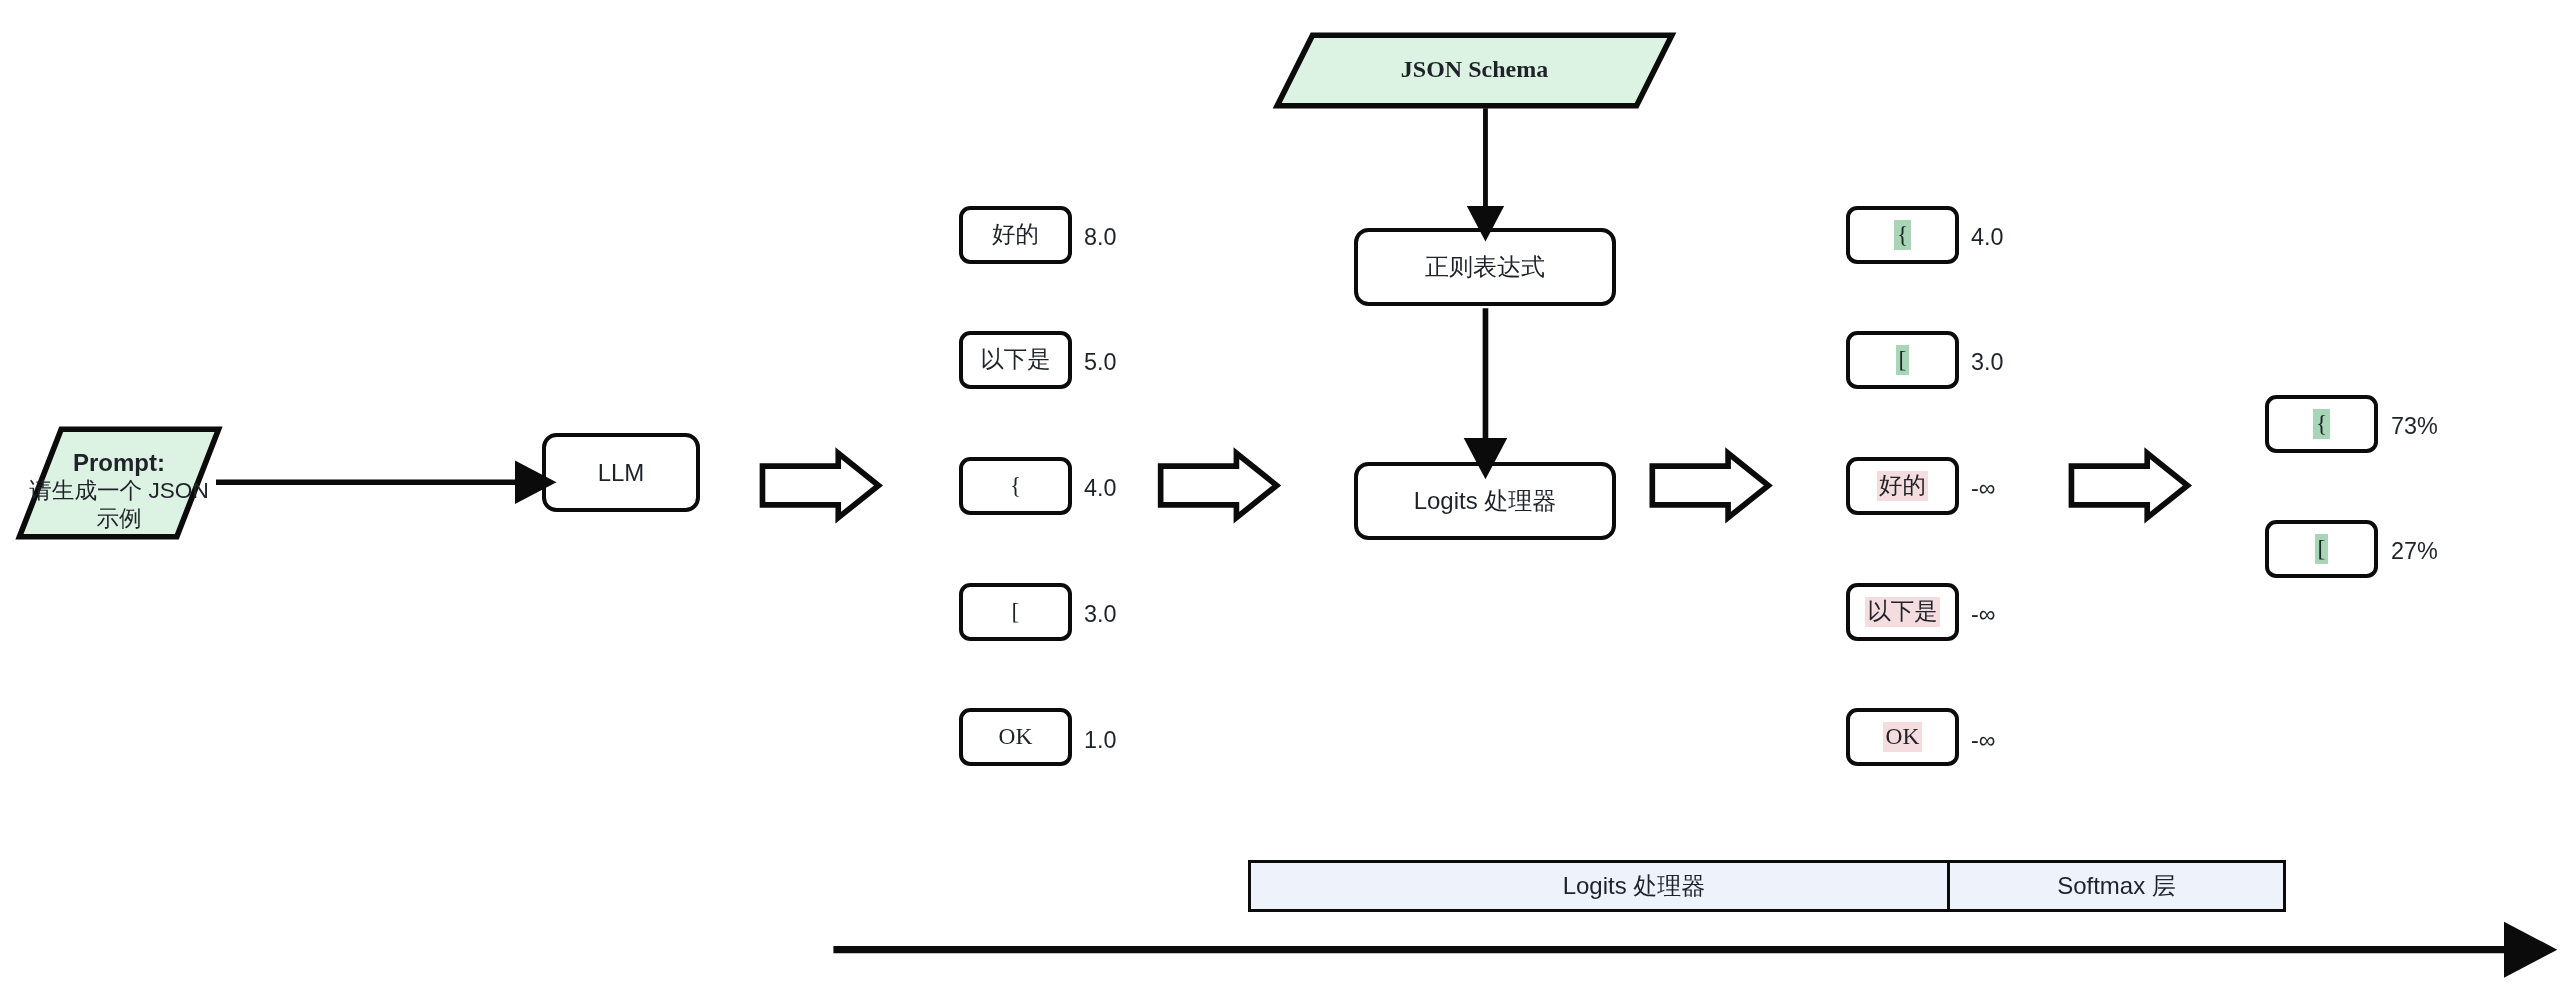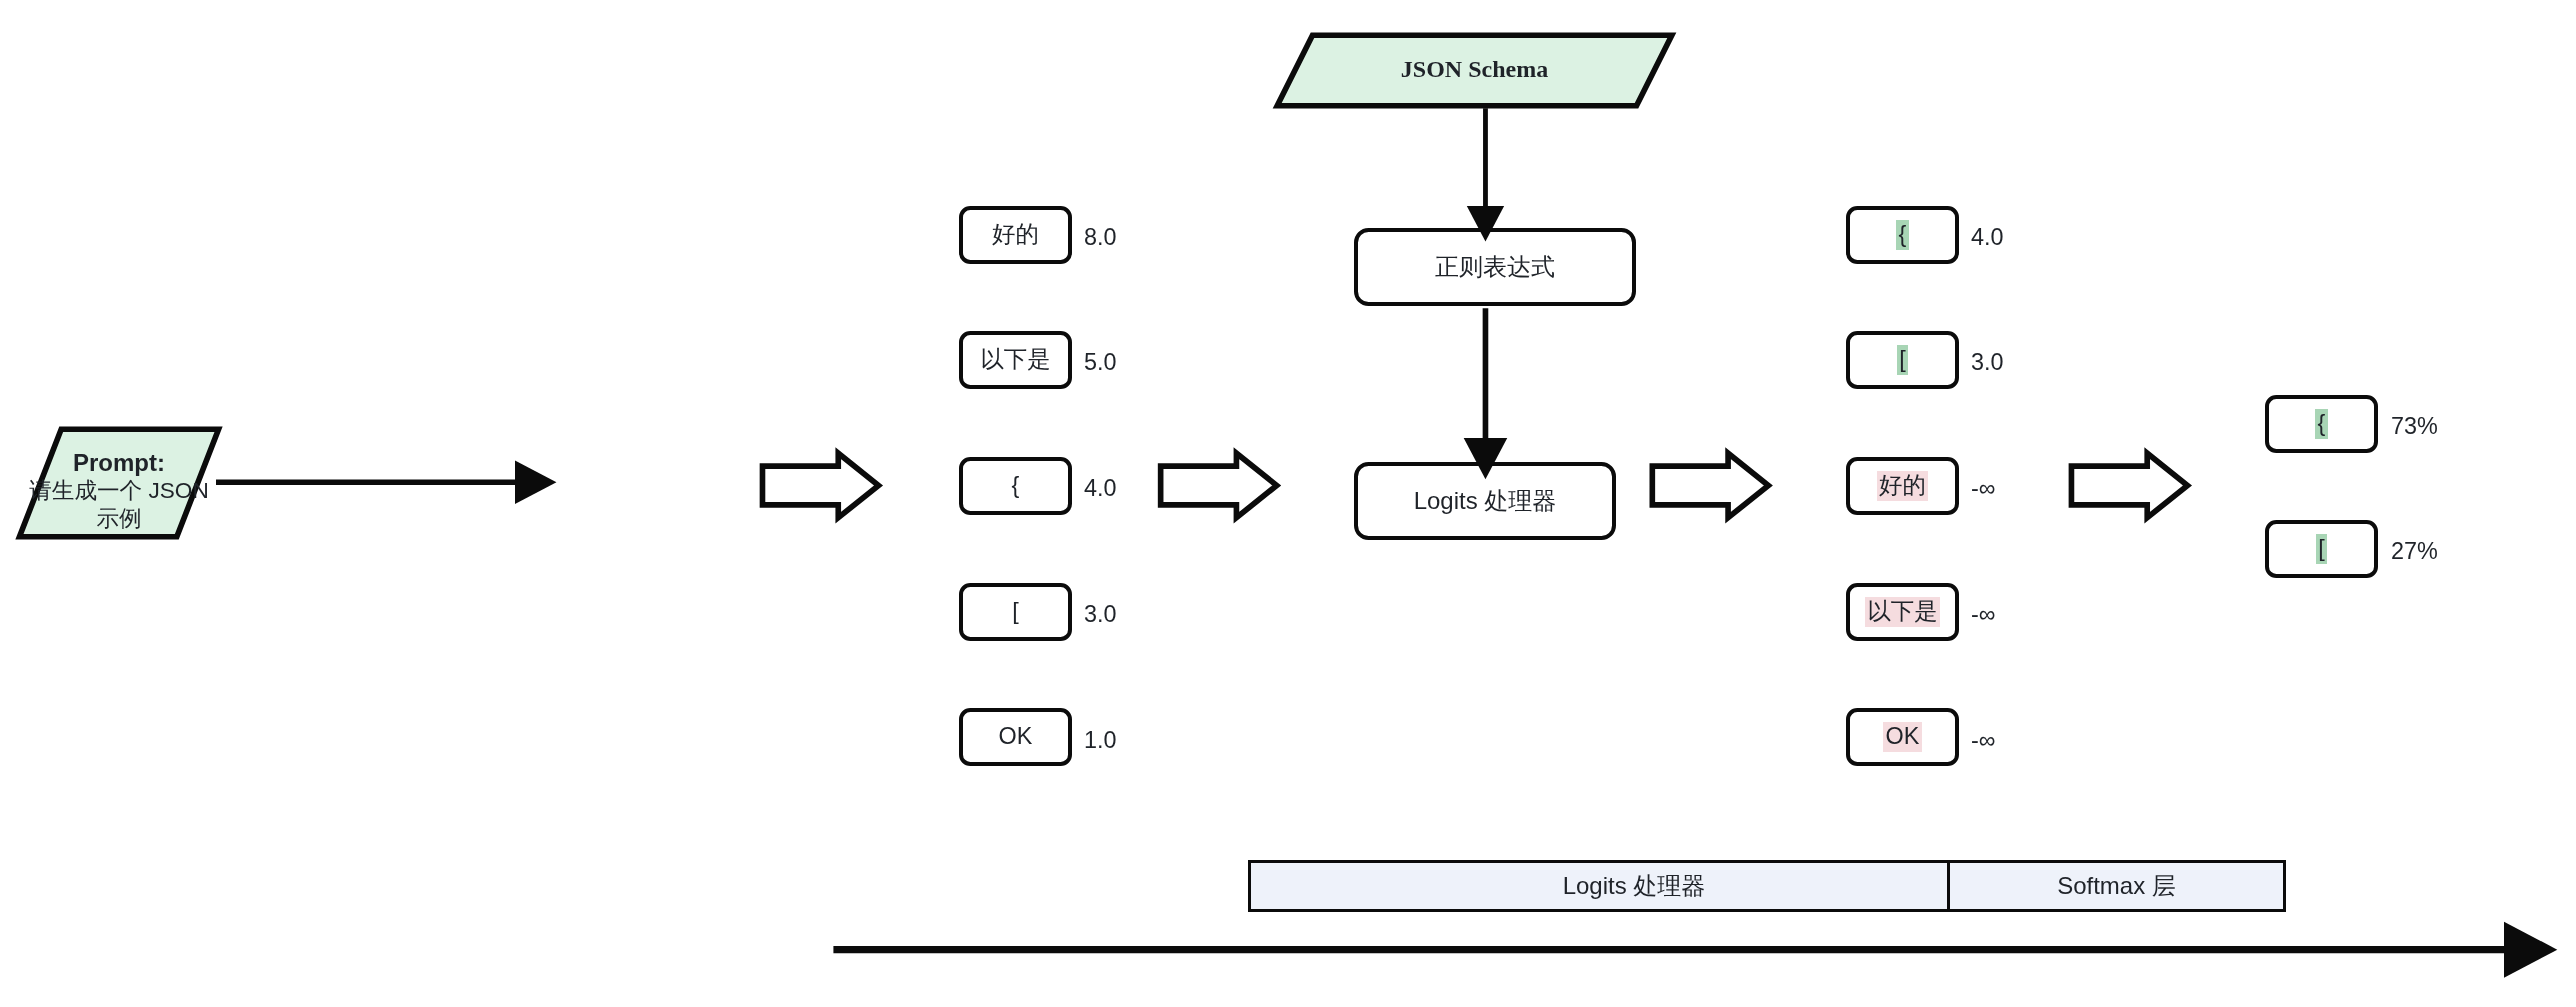--- a/index.html
+++ b/index.html
@@ -66,21 +66,21 @@
     box-sizing: border-box;
     background: #ffffff;
     border: 4px solid #0b0b0b;
     border-radius: 11.3px;
     display: flex;
     align-items: center;
     justify-content: center;
     font-size: 23.4px;
     color: #1f2329;
   }
-  .tokenbox .tk { padding: 0.8px 2.4px; line-height: 1.25; }
+  .tokenbox .tk { padding: 0.8px 2.4px; line-height: 1.25; font-family: Liberation Serif, serif; }
   .tk.hl-green { background: #a8d5b5; }
   .tk.hl-pink  { background: #f5dcdf; }
 
   .tokenval {
     position: absolute;
     font-size: 23.4px;
     color: #1f2329;
     white-space: nowrap;
     line-height: 1;
   }
@@ -116,31 +116,34 @@
     <svg width="206" height="114" viewBox="0 0 256 142">
       <polygon points="56,4 252,4 200,138 4,138" fill="#dcf2e3" stroke="#0b0b0b" stroke-width="7" stroke-linejoin="miter">
     </polygon>
       </svg>
     <div class="para-label" style="top:22.6px;">
       <div class="para-title">Prompt:</div>
       <div class="para-sub">请生成一个 JSON 示例</div>
     </div>
   </div>
 
+  <div class="procbox" style="left:542px; top:433px; width:158px; height:79px;">
+    <span>LLM</span>
+  </div>
 
   <div class="para-wrap" style="left:1273px; top:32px; width:403px; height:77px;font-family:Liberation Serif, serif;">
     <svg width="403" height="77" viewBox="0 0 500 96">
       <polygon points="4,92 48,4 496,4 452,92" fill="#dcf2e3" stroke="#0b0b0b" stroke-width="7" stroke-linejoin="miter"></polygon>
     </svg>
     <div class="para-label" style="top:24px;">
       <div class="para-single">JSON Schema</div>
     </div>
   </div>
 
-  <div class="procbox" style="left:1354px; top:228px; width:282px; height:78px;">
+  <div class="procbox" style="left:1354px; top:228px; width:262px; height:78px;">
     <span>正则表达式</span>
   </div>
 
   <div class="procbox" style="left:1354px; top:462px; width:262px; height:78px;">
     <span>Logits 处理器</span>
   </div>
 
   <div class="tokenbox" style="left:959px; top:206px; width:113px; height:58px;">
     <span class="tk">好的</span>
   </div>

